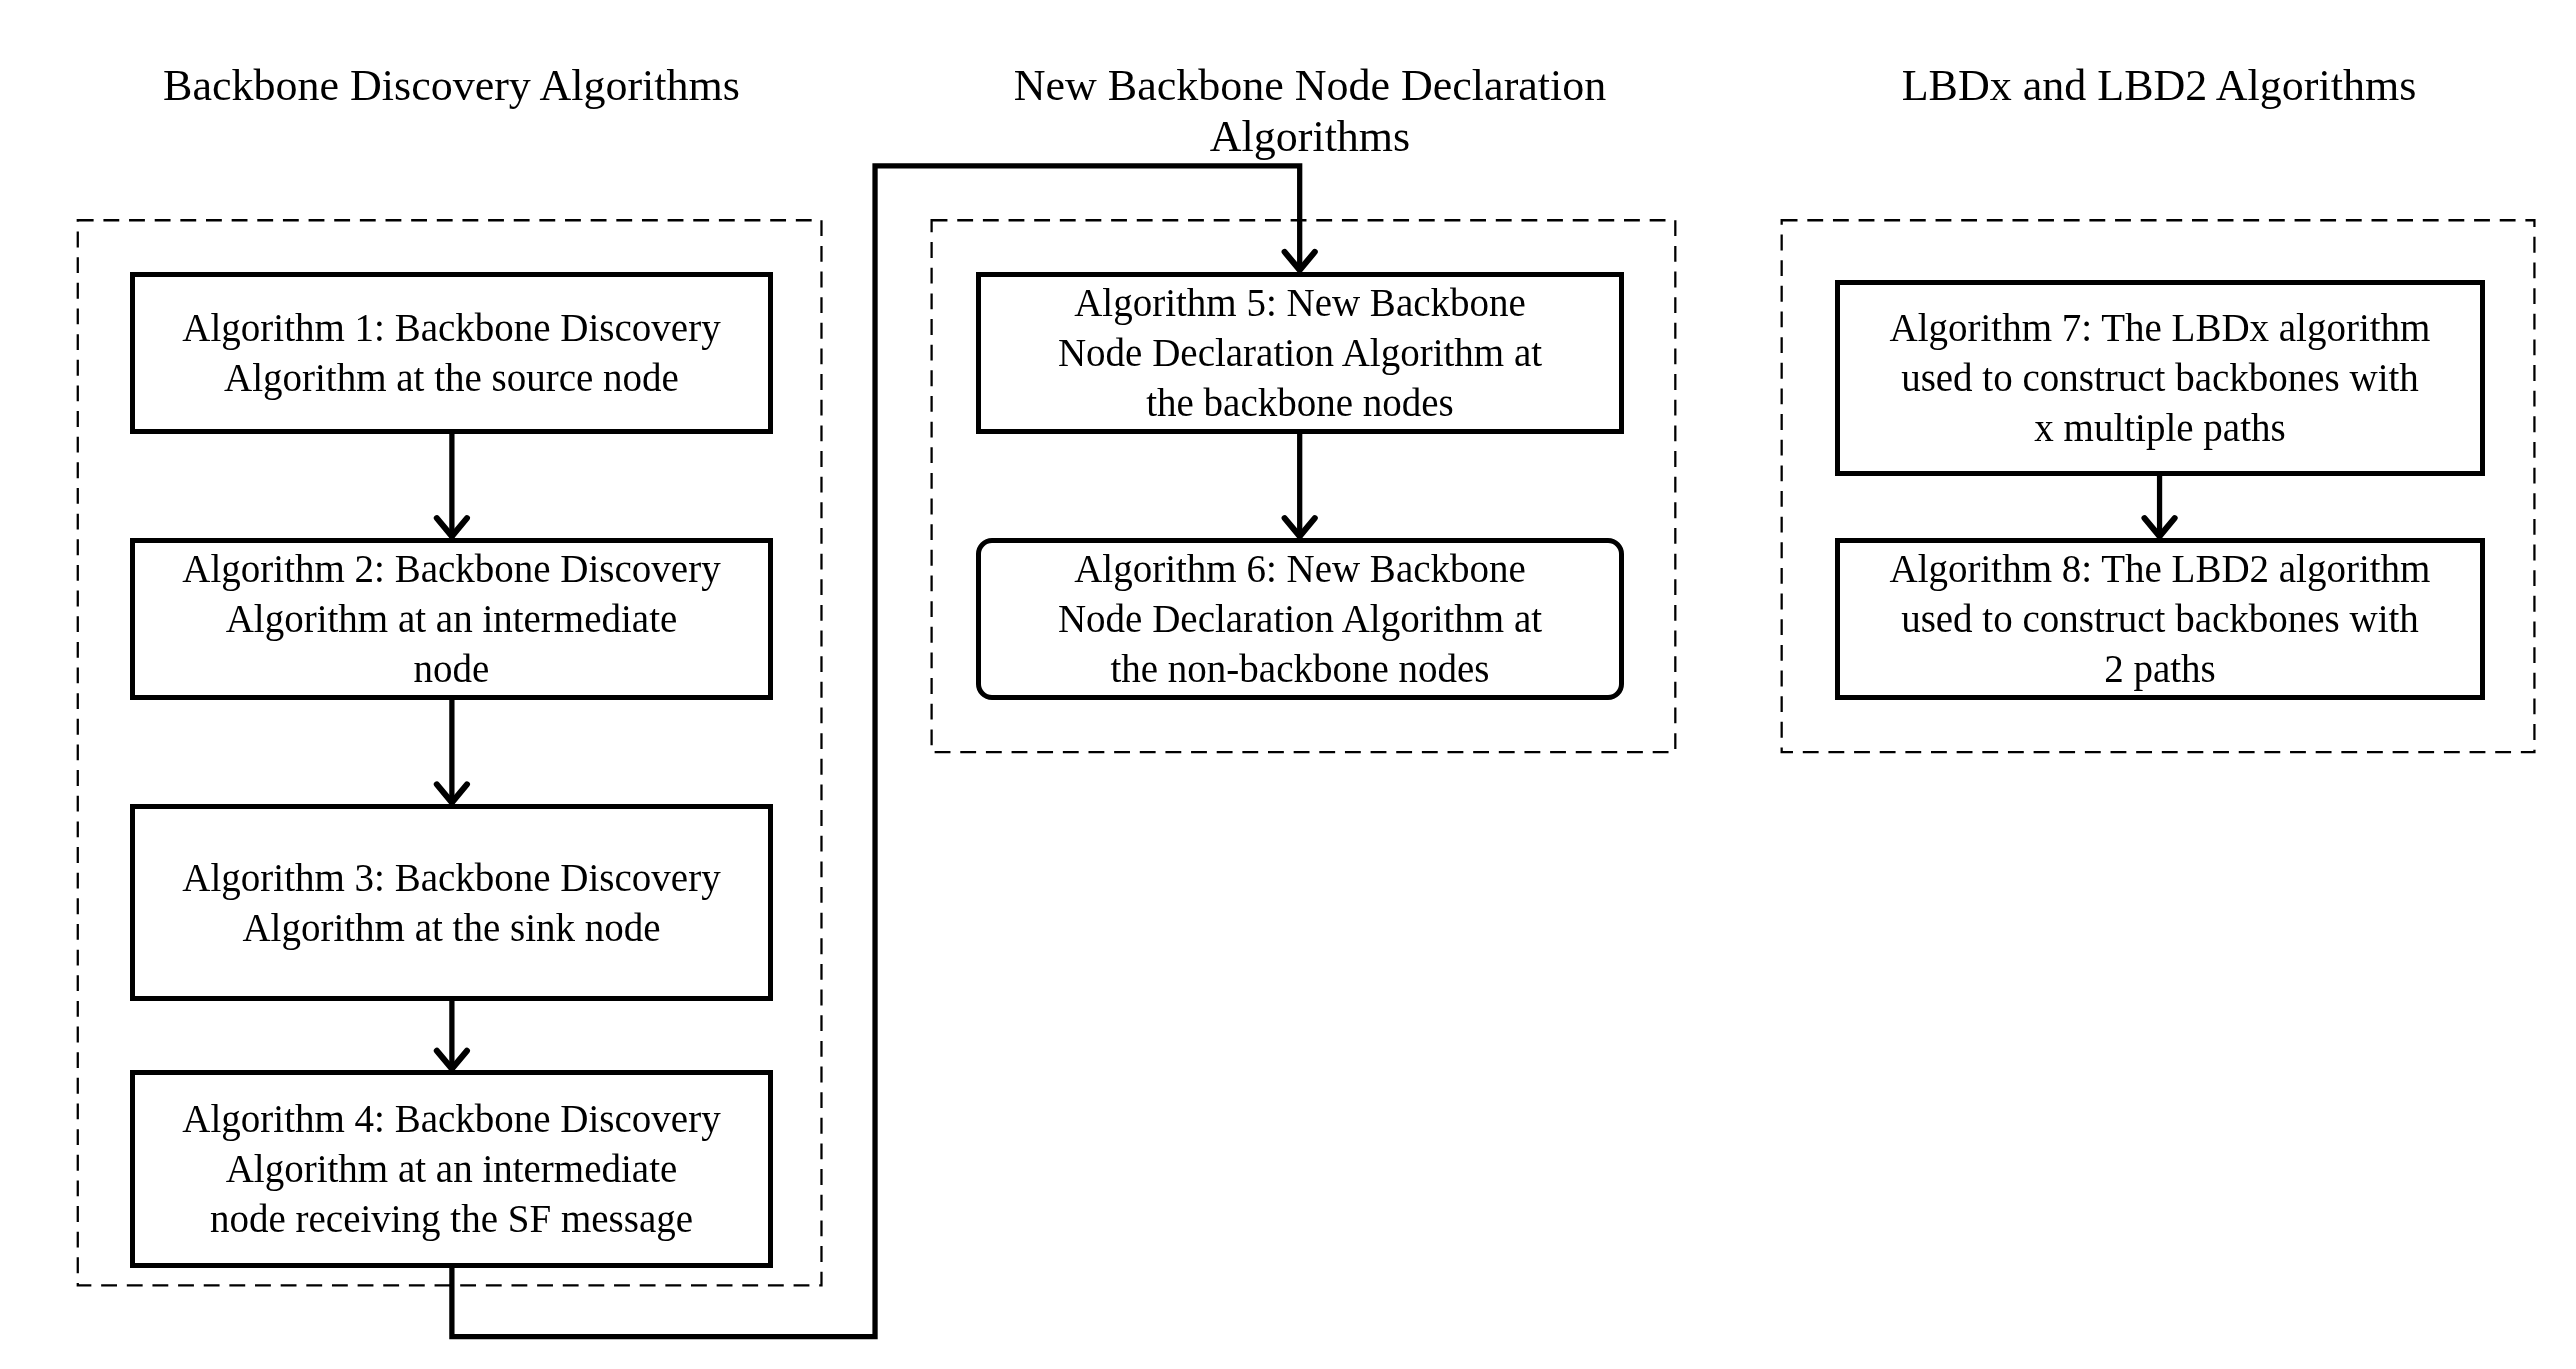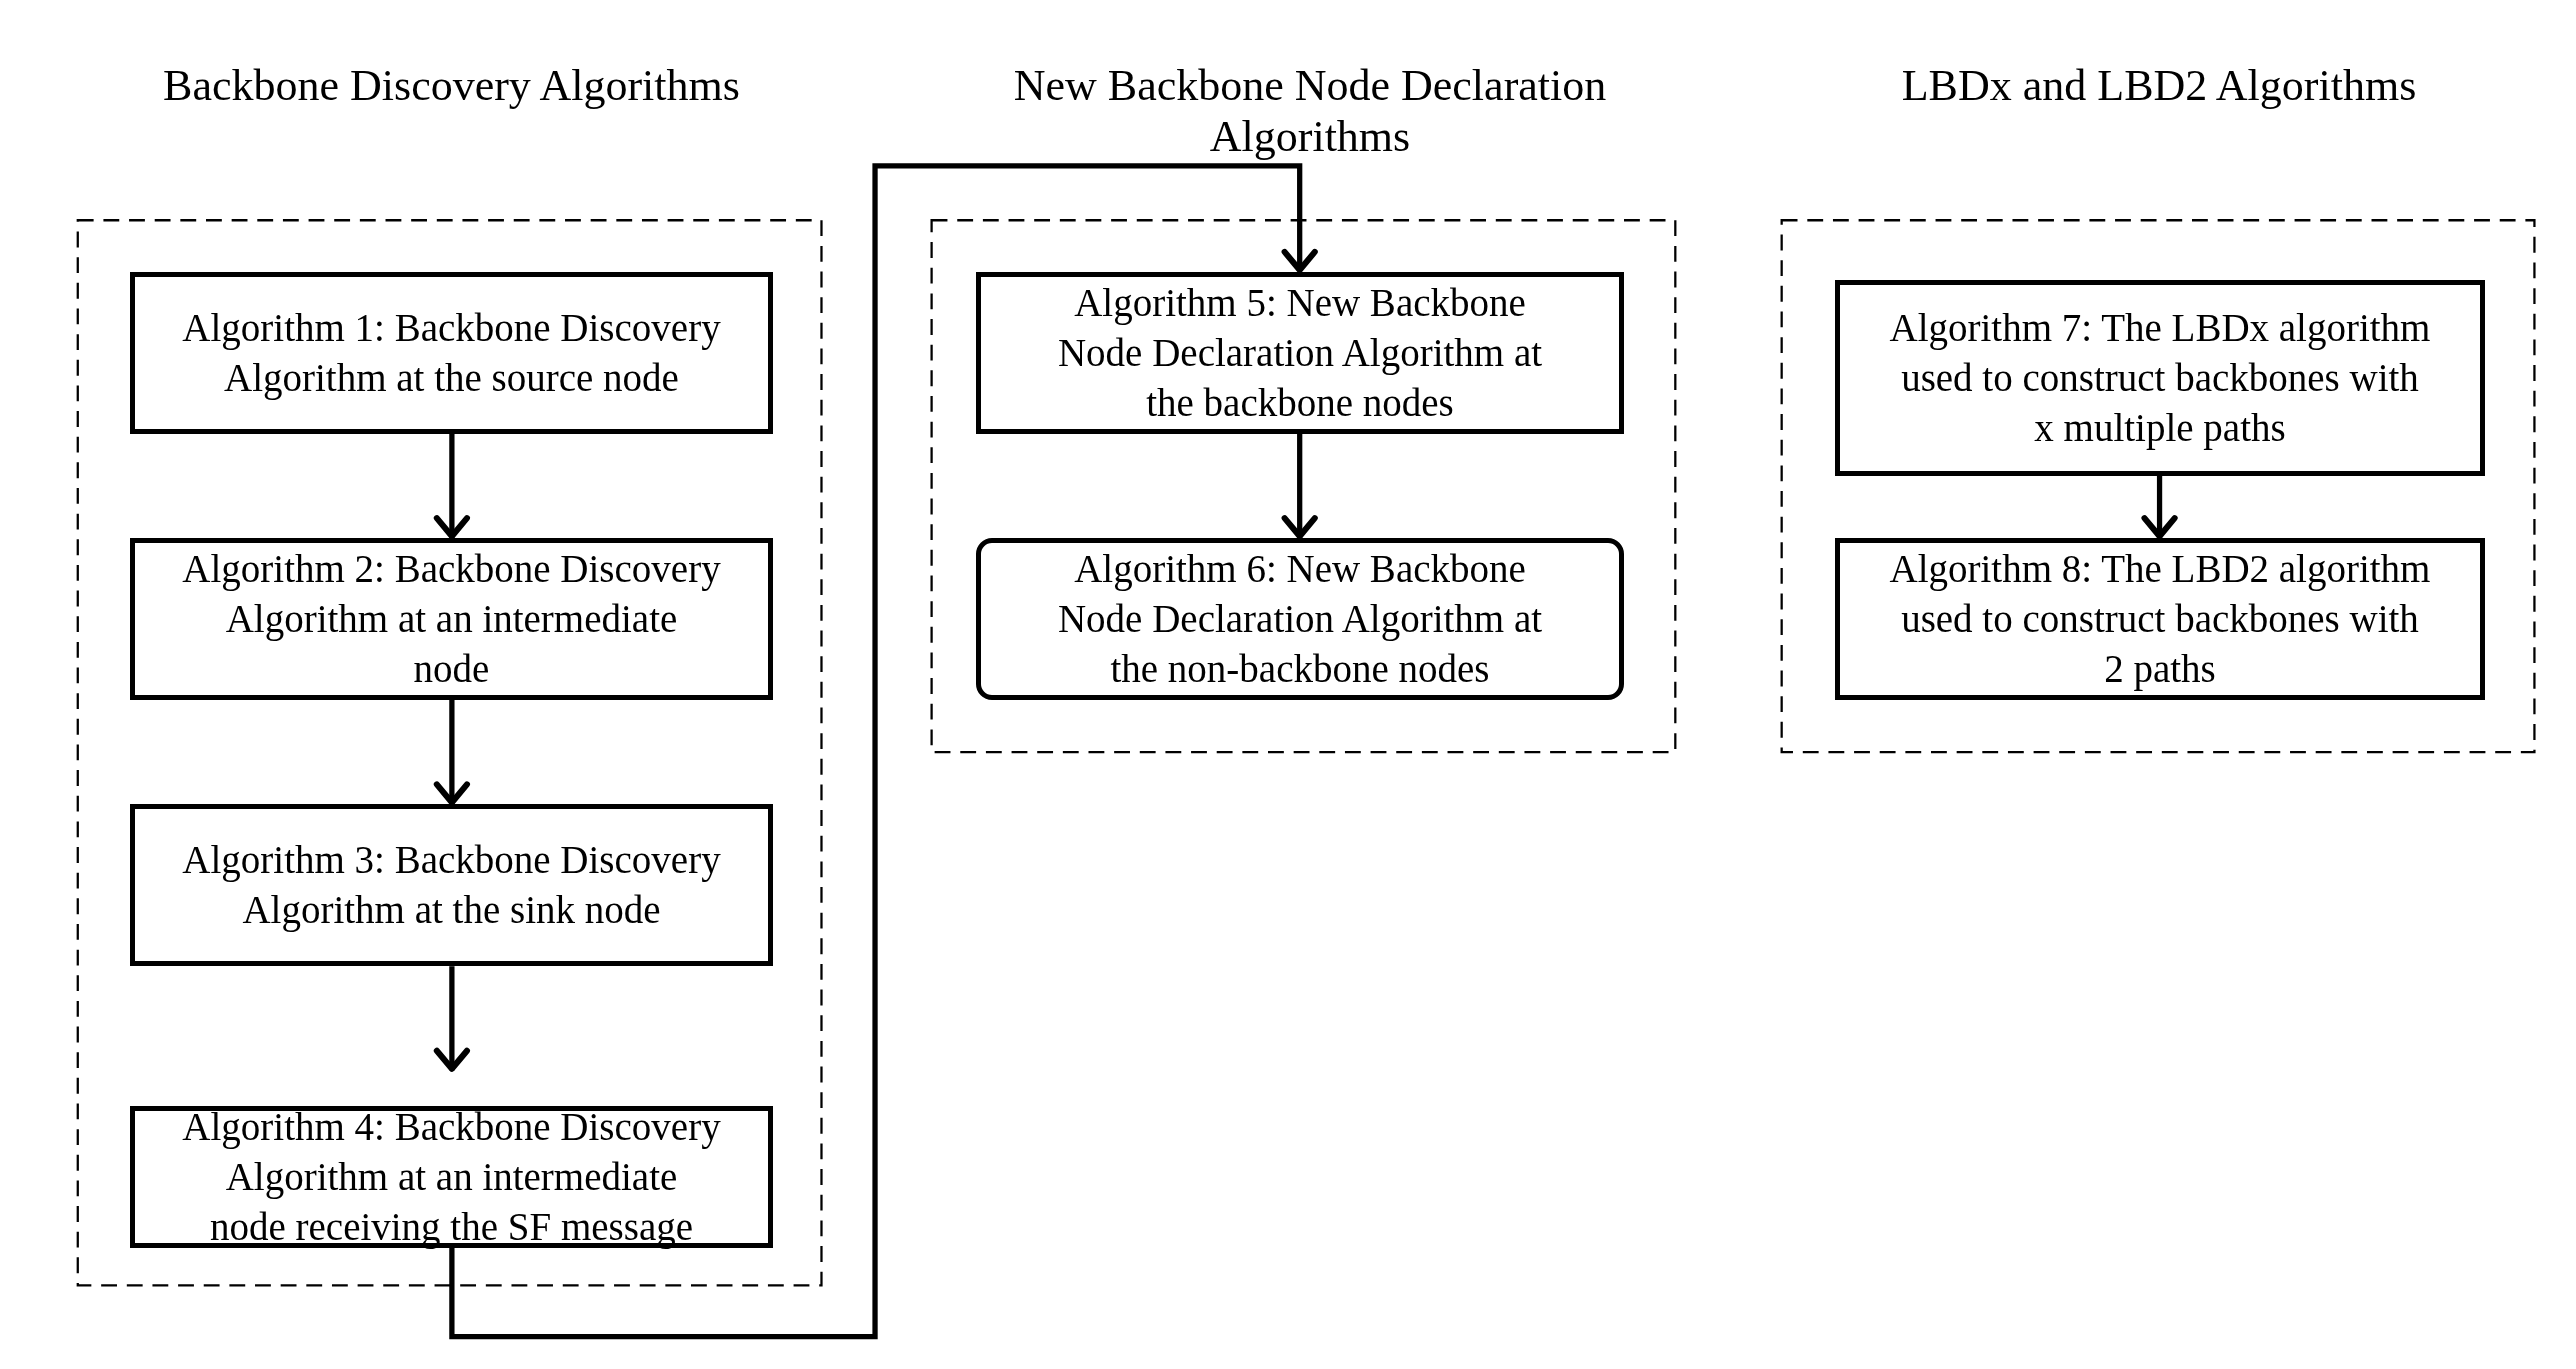--- a/index.html
+++ b/index.html
@@ -60,22 +60,22 @@
     white-space: pre;
     font-size: 39px;
     line-height: 50px;
   }
   #title-1 { left: 112px;  width: 679px;  }
   #title-2 { left: 933px; width: 754px; }
   #title-3 { left: 1782px; width: 754px; }
 
   #box-1 { left: 130px;  top: 272px;  width: 643px; height: 162px; }
   #box-2 { left: 130px;  top: 538px;  width: 643px; height: 162px; }
-  #box-3 { left: 130px;  top: 804px; width: 643px; height: 162px; }
-  #box-4 { left: 130px;  top: 1070px; width: 643px; height: 142px; margin-top: 36px; }
+  #box-3 { left: 130px;  top: 804px; width: 643px; height: 197px; }
+  #box-4 { left: 130px;  top: 1070px; width: 643px; height: 198px; }
   #box-5 { left: 976px; top: 272px;  width: 648px; height: 162px; }
   #box-6 { left: 976px; top: 538px;  width: 648px; height: 162px; border-radius: 16px; }
   #box-7 { left: 1835px; top: 280px;  width: 650px; height: 196px; }
   #box-8 { left: 1835px; top: 538px;  width: 650px; height: 162px; }
 </style>
 </head>
 <body>
 
 <div class="canvas">
 

